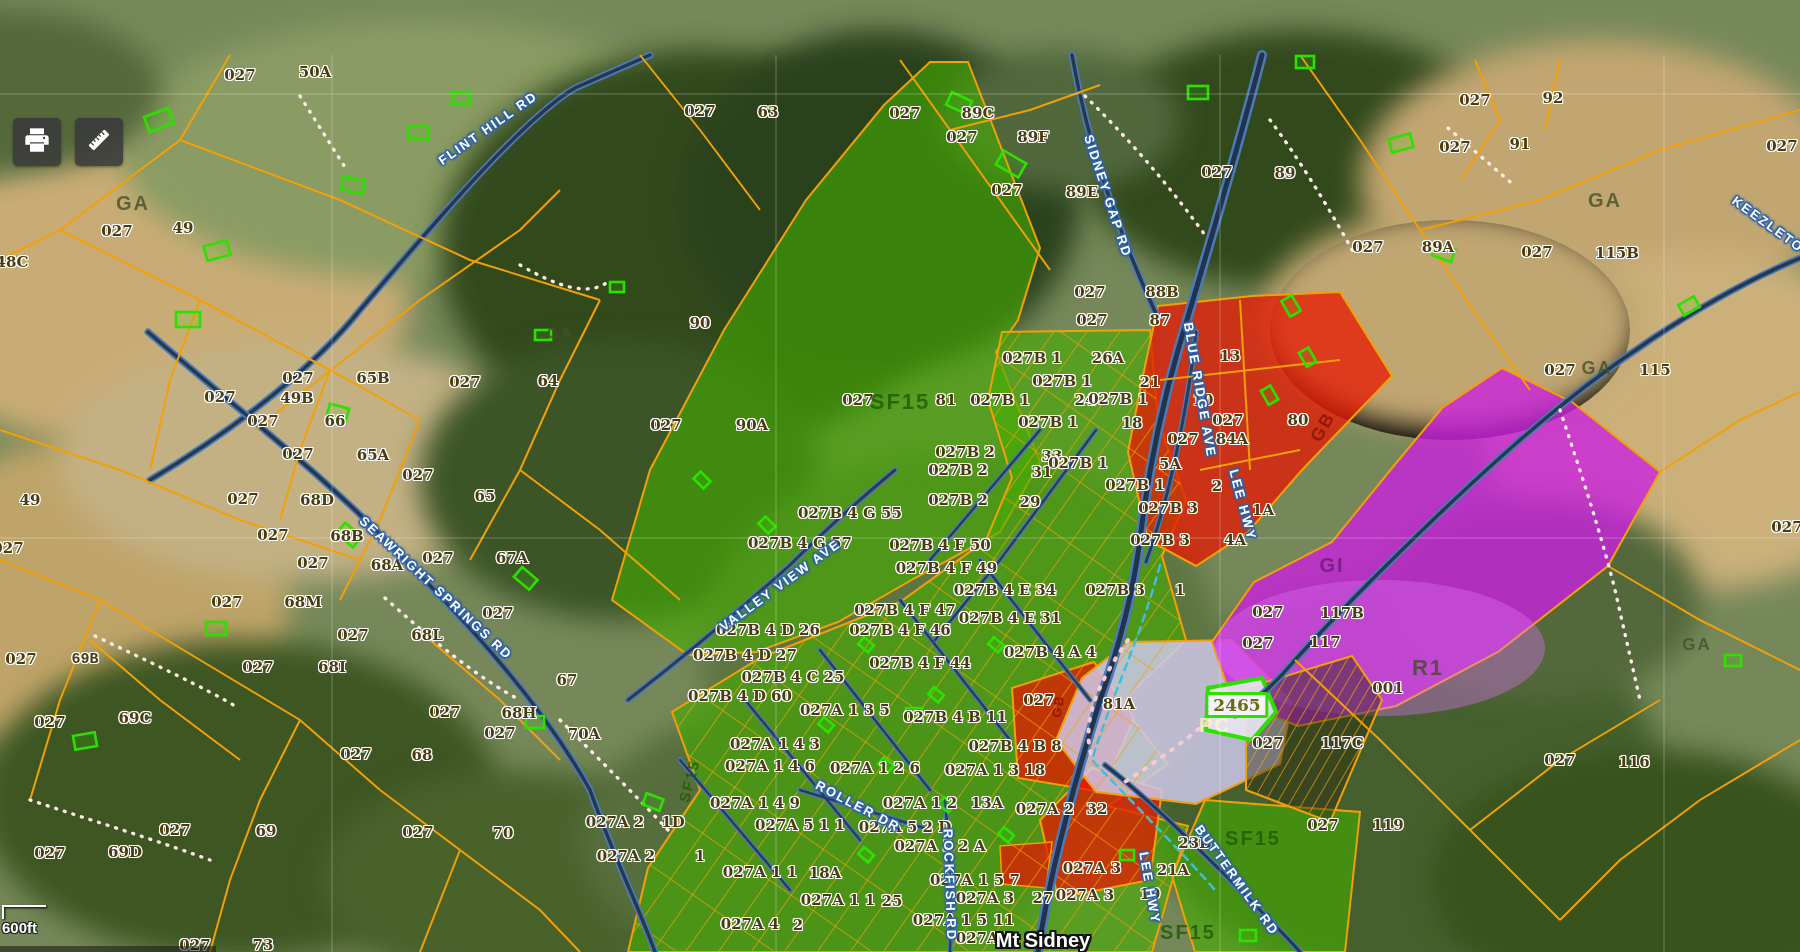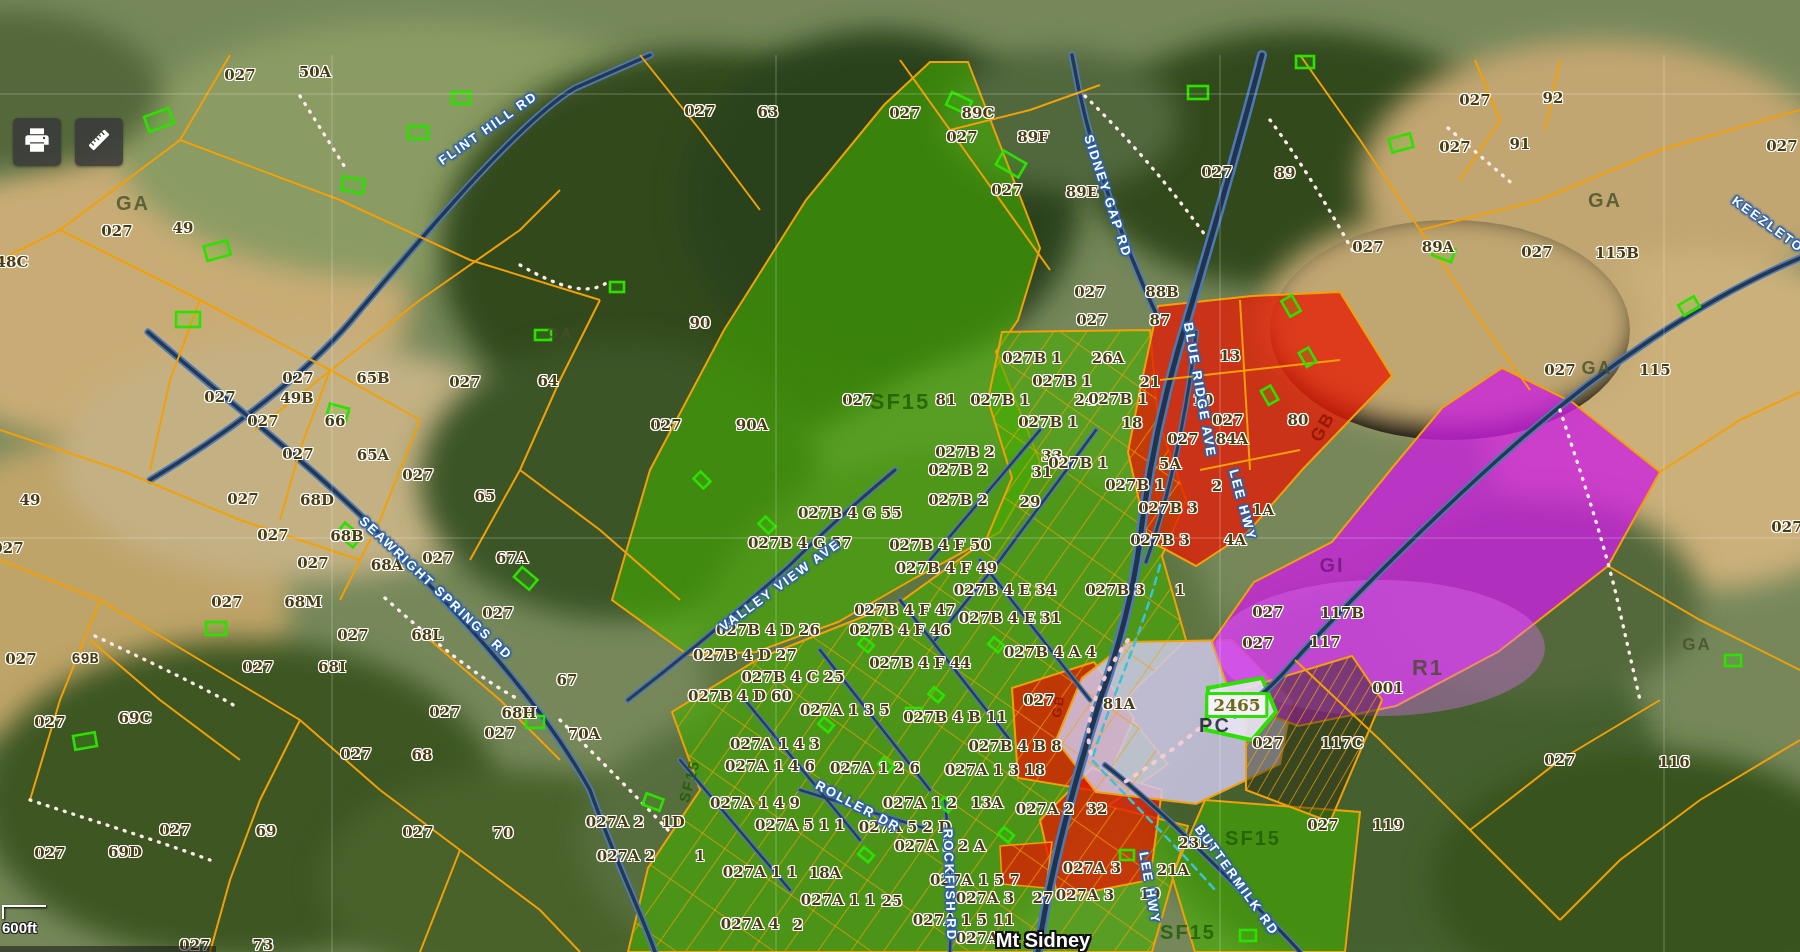--- a/index.html
+++ b/index.html
@@ -353,21 +353,21 @@
         <div class="map-label parcel" style="left: 418px; top: 832px;">027</div>
         <div class="map-label parcel" style="left: 503px; top: 833px;">70</div>
         <div class="map-label parcel" style="left: 195px; top: 945px;">027</div>
         <div class="map-label parcel" style="left: 263px; top: 945px;">73</div>
         <div class="map-label parcel" style="left: 858px; top: 400px;">027</div>
         <div class="map-label parcel" style="left: 946px; top: 400px;">81</div>
         <div class="map-label parcel" style="left: 1560px; top: 370px;">027</div>
         <div class="map-label parcel" style="left: 1655px; top: 370px;">115</div>
         <div class="map-label parcel" style="left: 1787px; top: 527px;">027</div>
         <div class="map-label parcel" style="left: 1560px; top: 760px;">027</div>
-        <div class="map-label parcel" style="left: 1634px; top: 762px; margin-left: 40px;">116</div>
+        <div class="map-label parcel" style="left: 1634px; top: 762px;">116</div>
         <div class="map-label parcel" style="left: 1032px; top: 358px;">027B 1</div>
         <div class="map-label parcel" style="left: 1108px; top: 358px;">26A</div>
         <div class="map-label parcel" style="left: 1062px; top: 381px;">027B 1</div>
         <div class="map-label parcel" style="left: 1150px; top: 382px;">21</div>
         <div class="map-label parcel" style="left: 1000px; top: 400px;">027B 1</div>
         <div class="map-label parcel" style="left: 1085px; top: 400px;">24</div>
         <div class="map-label parcel" style="left: 1118px; top: 399px;">027B 1</div>
         <div class="map-label parcel" style="left: 1203px; top: 400px;">10</div>
         <div class="map-label parcel" style="left: 1048px; top: 422px;">027B 1</div>
         <div class="map-label parcel" style="left: 1132px; top: 423px;">18</div>
@@ -458,21 +458,21 @@
         <div class="map-label zone" style="left: 1605px; top: 200px; font-size: 20px; color: rgb(70, 80, 42);">GA</div>
         <div class="map-label zone" style="left: 1597px; top: 368px; font-size: 18px; color: rgb(70, 80, 42);">GA</div>
         <div class="map-label zone" style="left: 1697px; top: 645px; font-size: 17px; color: rgb(70, 80, 42);">GA</div>
         <div class="map-label zone" style="left: 900px; top: 402px; font-size: 22px; color: rgb(30, 92, 0);">SF15</div>
         <div class="map-label zone" style="left: 1253px; top: 838px; font-size: 20px; color: rgb(30, 92, 0);">SF15</div>
         <div class="map-label zone" style="left: 1188px; top: 932px; font-size: 20px; color: rgb(30, 92, 0);">SF15</div>
         <div class="map-label zone" style="left: 689px; top: 781px; font-size: 15px; color: rgb(30, 92, 0); transform: translate(-50%, -50%) rotate(-75deg);">SF15</div>
         <div class="map-label zone" style="left: 1323px; top: 427px; font-size: 18px; color: rgb(140, 18, 0); transform: translate(-50%, -50%) rotate(-60deg);">GB</div>
         <div class="map-label zone" style="left: 1058px; top: 706px; font-size: 13px; color: rgb(140, 18, 0); transform: translate(-50%, -50%) rotate(-80deg);">GB</div>
         <div class="map-label zone" style="left: 1332px; top: 565px; font-size: 20px; color: rgb(112, 24, 124);">GI</div>
-        <div class="map-label zone" style="left: 1215px; top: 725px; font-size: 20px; color: #0f172a;">PC</div>
+        <div class="map-label zone" style="left: 1215px; top: 725px; font-size: 20px; color: #fef9c3;">PC</div>
         <div class="map-label zone" style="left: 1428px; top: 668px; font-size: 22px; color: rgb(69, 77, 44);">R1</div>
         <div class="map-label road" style="left: 488px; top: 128px; transform: translate(-50%, -50%) rotate(-35deg);">FLINT HILL RD</div>
         <div class="map-label road" style="left: 1108px; top: 196px; transform: translate(-50%, -50%) rotate(72deg);">SIDNEY GAP RD</div>
         <div class="map-label road" style="left: 436px; top: 588px; transform: translate(-50%, -50%) rotate(43deg);">SEAWRIGHT SPRINGS RD</div>
         <div class="map-label road" style="left: 780px; top: 585px; transform: translate(-50%, -50%) rotate(-36deg);">VALLEY VIEW AVE</div>
         <div class="map-label road" style="left: 1200px; top: 390px; transform: translate(-50%, -50%) rotate(80deg);">BLUE RIDGE AVE</div>
         <div class="map-label road" style="left: 1243px; top: 505px; transform: translate(-50%, -50%) rotate(75deg);">LEE HWY</div>
         <div class="map-label road" style="left: 1150px; top: 888px; transform: translate(-50%, -50%) rotate(80deg);">LEE HWY</div>
         <div class="map-label road" style="left: 1237px; top: 880px; transform: translate(-50%, -50%) rotate(54deg);">BUTTERMILK RD</div>
         <div class="map-label road" style="left: 1790px; top: 240px; transform: translate(-50%, -50%) rotate(36deg);">KEEZLETOWN RD</div>

